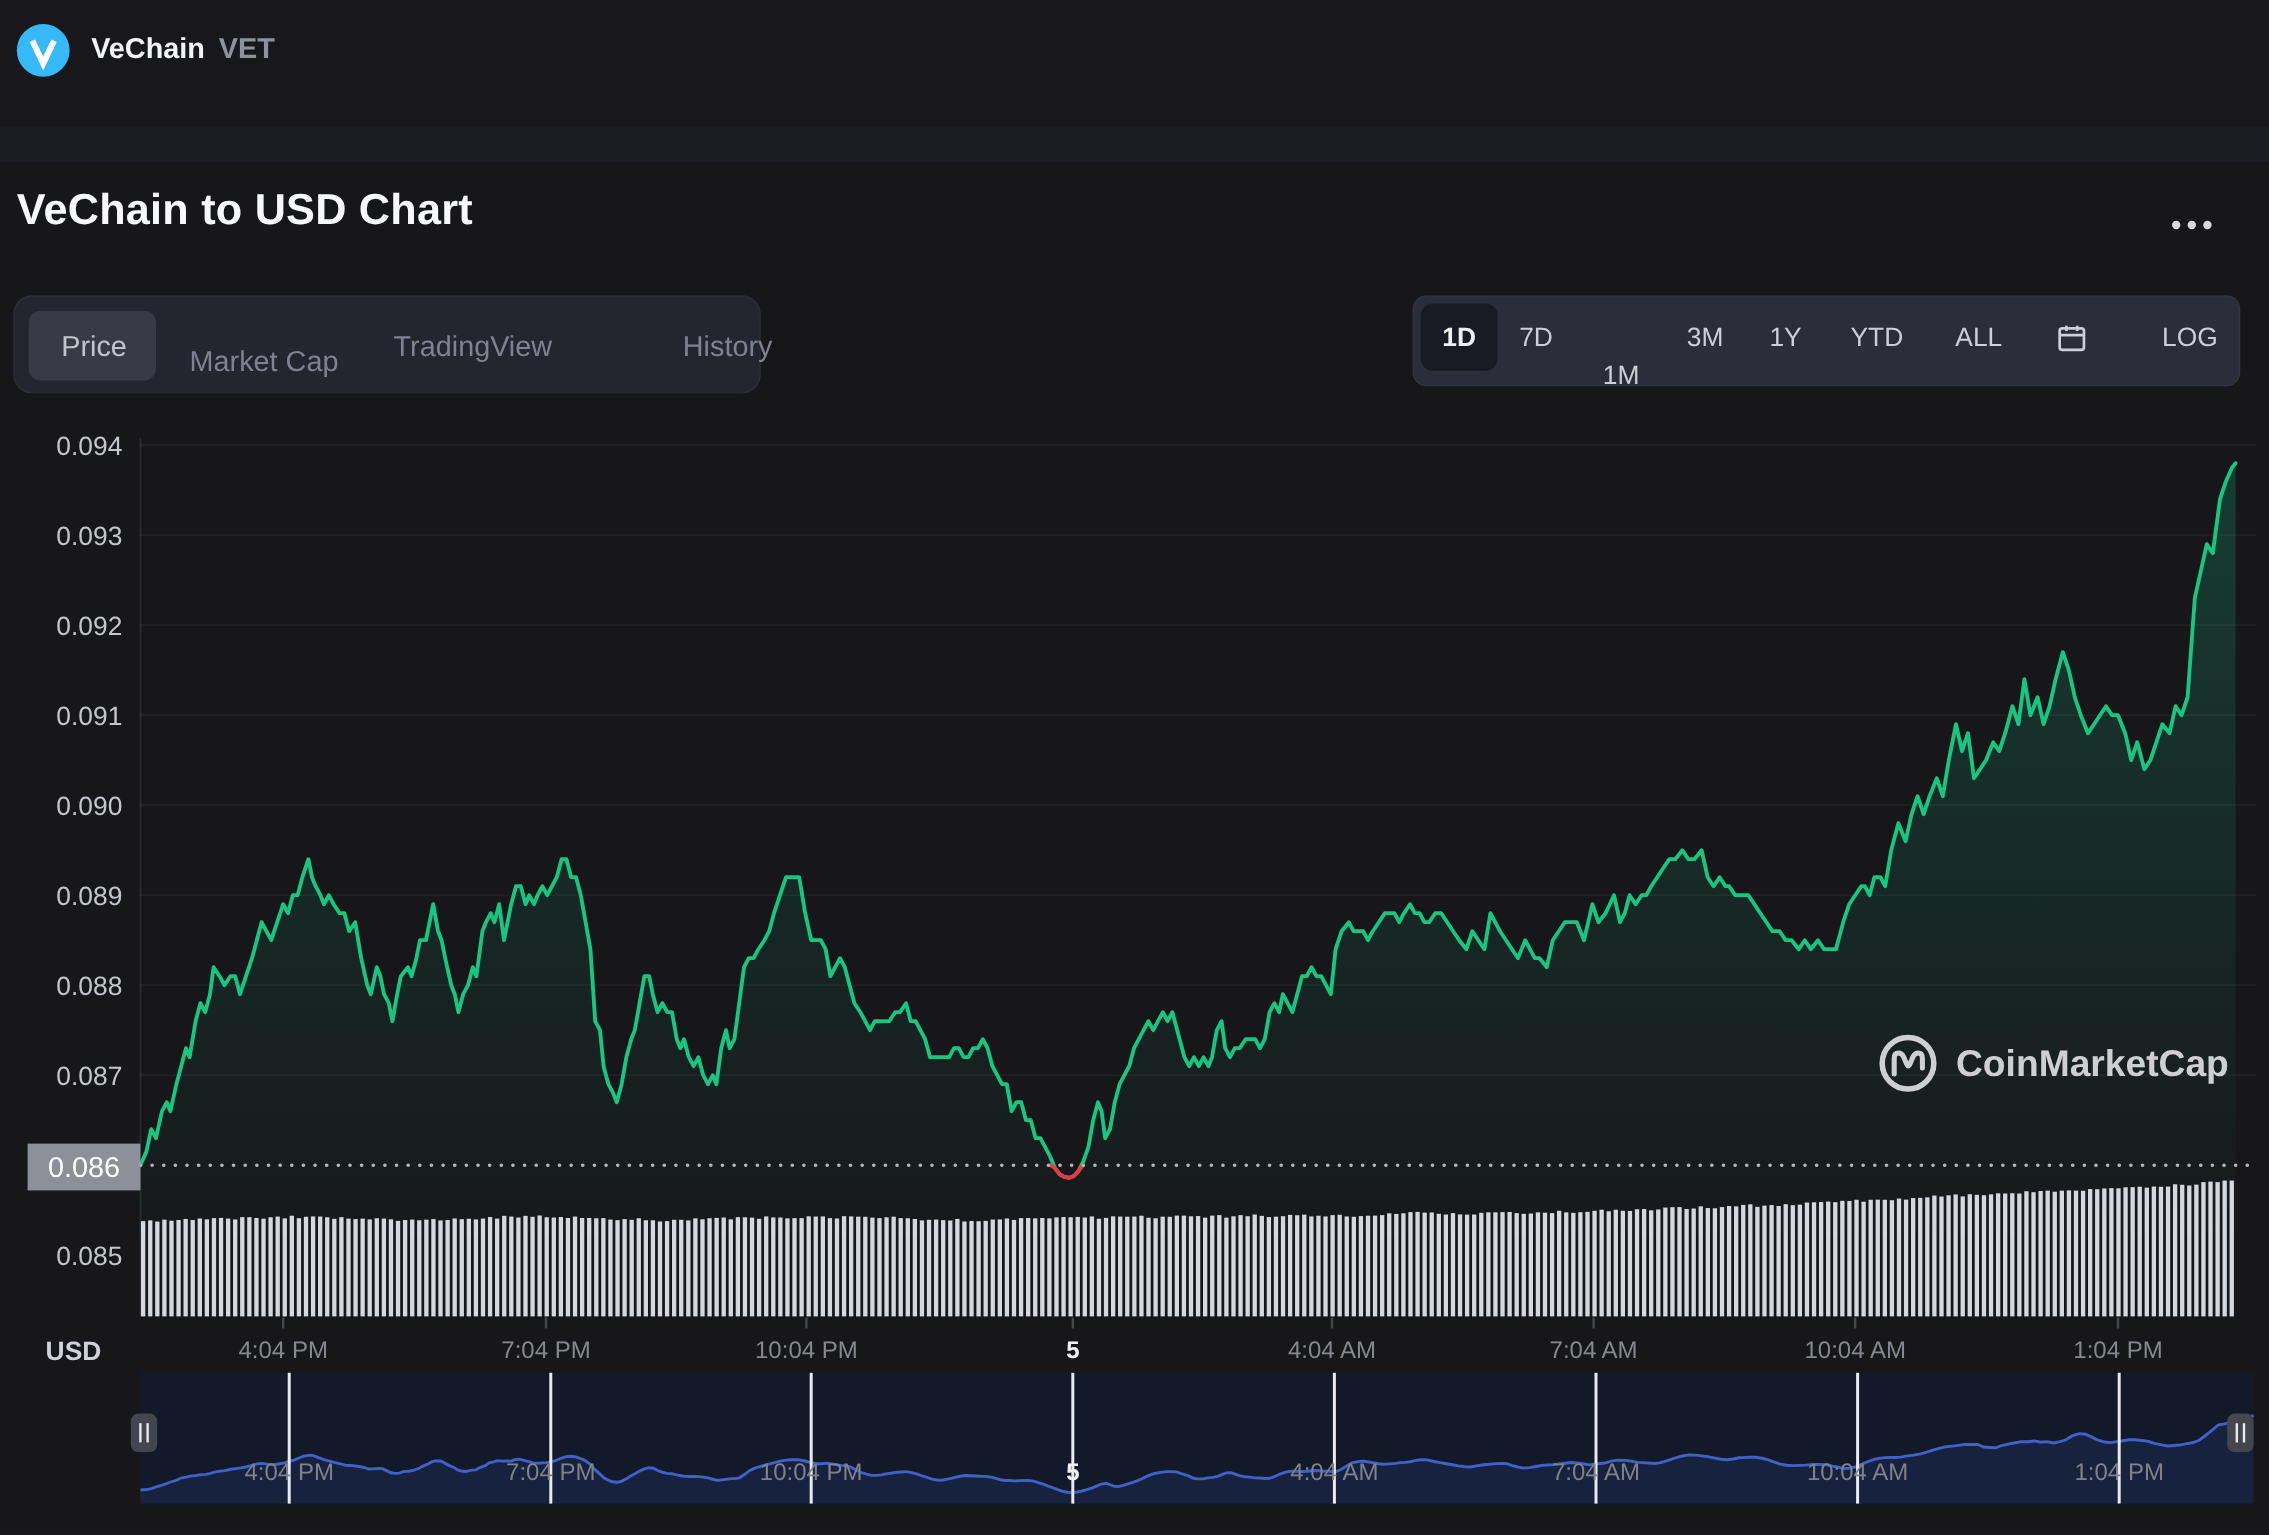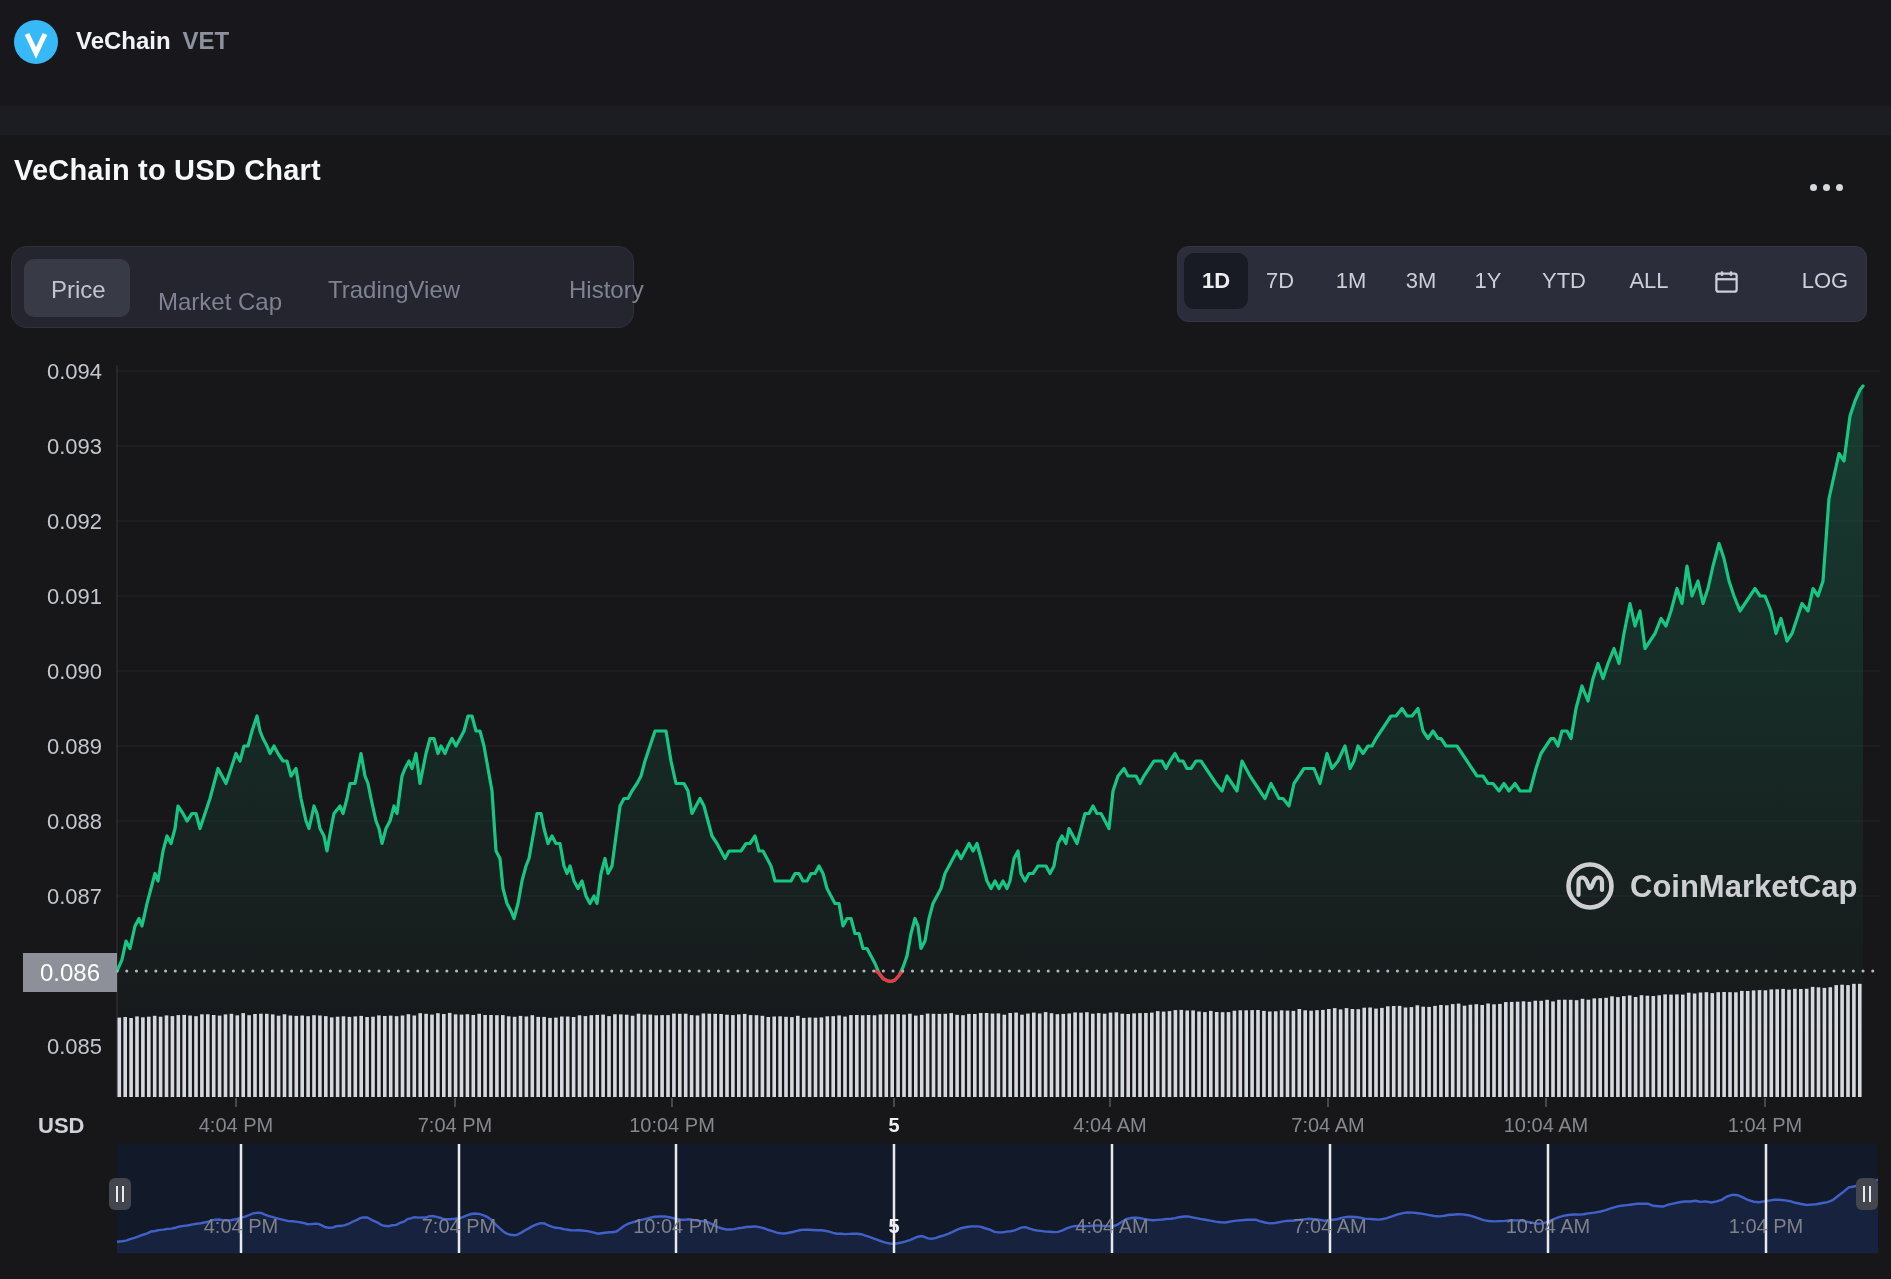--- a/index.html
+++ b/index.html
@@ -1,21 +1,21 @@
 <!DOCTYPE html>
 <html><head><meta charset="utf-8"><style>
 html,body{margin:0;padding:0;background:#17171a;width:1891px;height:1279px;overflow:hidden;
 font-family:"Liberation Sans",sans-serif;-webkit-font-smoothing:antialiased;}
 .abs{position:absolute;}
 #topstrip{left:0;top:0;width:1891px;height:106px;background:#18181c;}
 #band{left:0;top:106px;width:1891px;height:29px;background:#1c1c23;}
 #logo{left:14px;top:20px;width:44px;height:44px;border-radius:50%;background:#38b9f7;}
 #coinname{left:76px;top:27px;font-size:24px;font-weight:700;color:#f2f3f5;}
 #coinname span{color:#8e929e;font-weight:700;padding-left:5px;}
-#title{left:14px;top:154px;font-size:29px;letter-spacing:0.2px;font-weight:700;color:#f7f8fa;}
+#title{left:14px;top:154px;font-size:36px;letter-spacing:0.2px;font-weight:700;color:#f7f8fa;}
 .dot{width:7px;height:7px;border-radius:50%;background:#d7d8dd;top:184px;}
 #tabbar{left:11px;top:246px;width:623px;height:82px;background:#24252e;border-radius:16px;box-sizing:border-box;border:1px solid rgba(255,255,255,0.05);
 display:flex;align-items:center;}
 #pricepill{position:absolute;left:12px;top:12px;width:106px;height:58px;background:#383a46;
 border-radius:10px;}
 .tab{position:absolute;font-size:24px;font-weight:400;color:#7e8292;}
 #rangebar{left:1177px;top:246px;width:690px;height:76px;background:#2b2d3a;border-radius:12px;box-sizing:border-box;border:1px solid rgba(255,255,255,0.04);}
 #pill1d{position:absolute;left:6px;top:6px;width:64px;height:56px;background:#191b24;
 border-radius:10px;color:#edeef2;font-size:22px;font-weight:700;text-align:center;line-height:56px;}
 .rng{position:absolute;top:0;height:68px;line-height:68px;font-size:22px;font-weight:400;
@@ -43,21 +43,21 @@
 <div class="abs" id="tabbar">
   <div id="pricepill"></div>
   <div class="tab" style="left:39px;top:29px;color:#c3c5cd;">Price</div>
   <div class="tab" style="left:146px;top:29px;margin-top:12px;">Market Cap</div>
   <div class="tab" style="left:316px;top:29px;">TradingView</div>
   <div class="tab" style="left:519px;top:29px;margin-left:38px;">History</div>
 </div>
 <div class="abs" id="rangebar">
   <div id="pill1d">1D</div>
   <div class="rng" style="left:72px;width:60px;">7D</div>
-  <div class="rng" style="left:143px;width:60px;">1M</div>
+  <div class="rng" style="left:143px;width:60px;margin-top:32px;">1M</div>
   <div class="rng" style="left:213px;width:60px;">3M</div>
   <div class="rng" style="left:282px;width:56px;">1Y</div>
   <div class="rng" style="left:348px;width:76px;">YTD</div>
   <div class="rng" style="left:438px;width:66px;">ALL</div>
   <div class="rng" style="left:612px;width:70px;">LOG</div>
   <svg style="position:absolute;left:535px;top:21px" width="27" height="27" viewBox="0 0 24 24" fill="none" stroke="#ccced8" stroke-width="2">
    <rect x="3" y="5" width="18" height="16" rx="2"></rect>
       <line x1="3" y1="10" x2="21" y2="10"></line>
    <line x1="8" y1="3" x2="8" y2="7"></line>
       <line x1="16" y1="3" x2="16" y2="7"></line>

